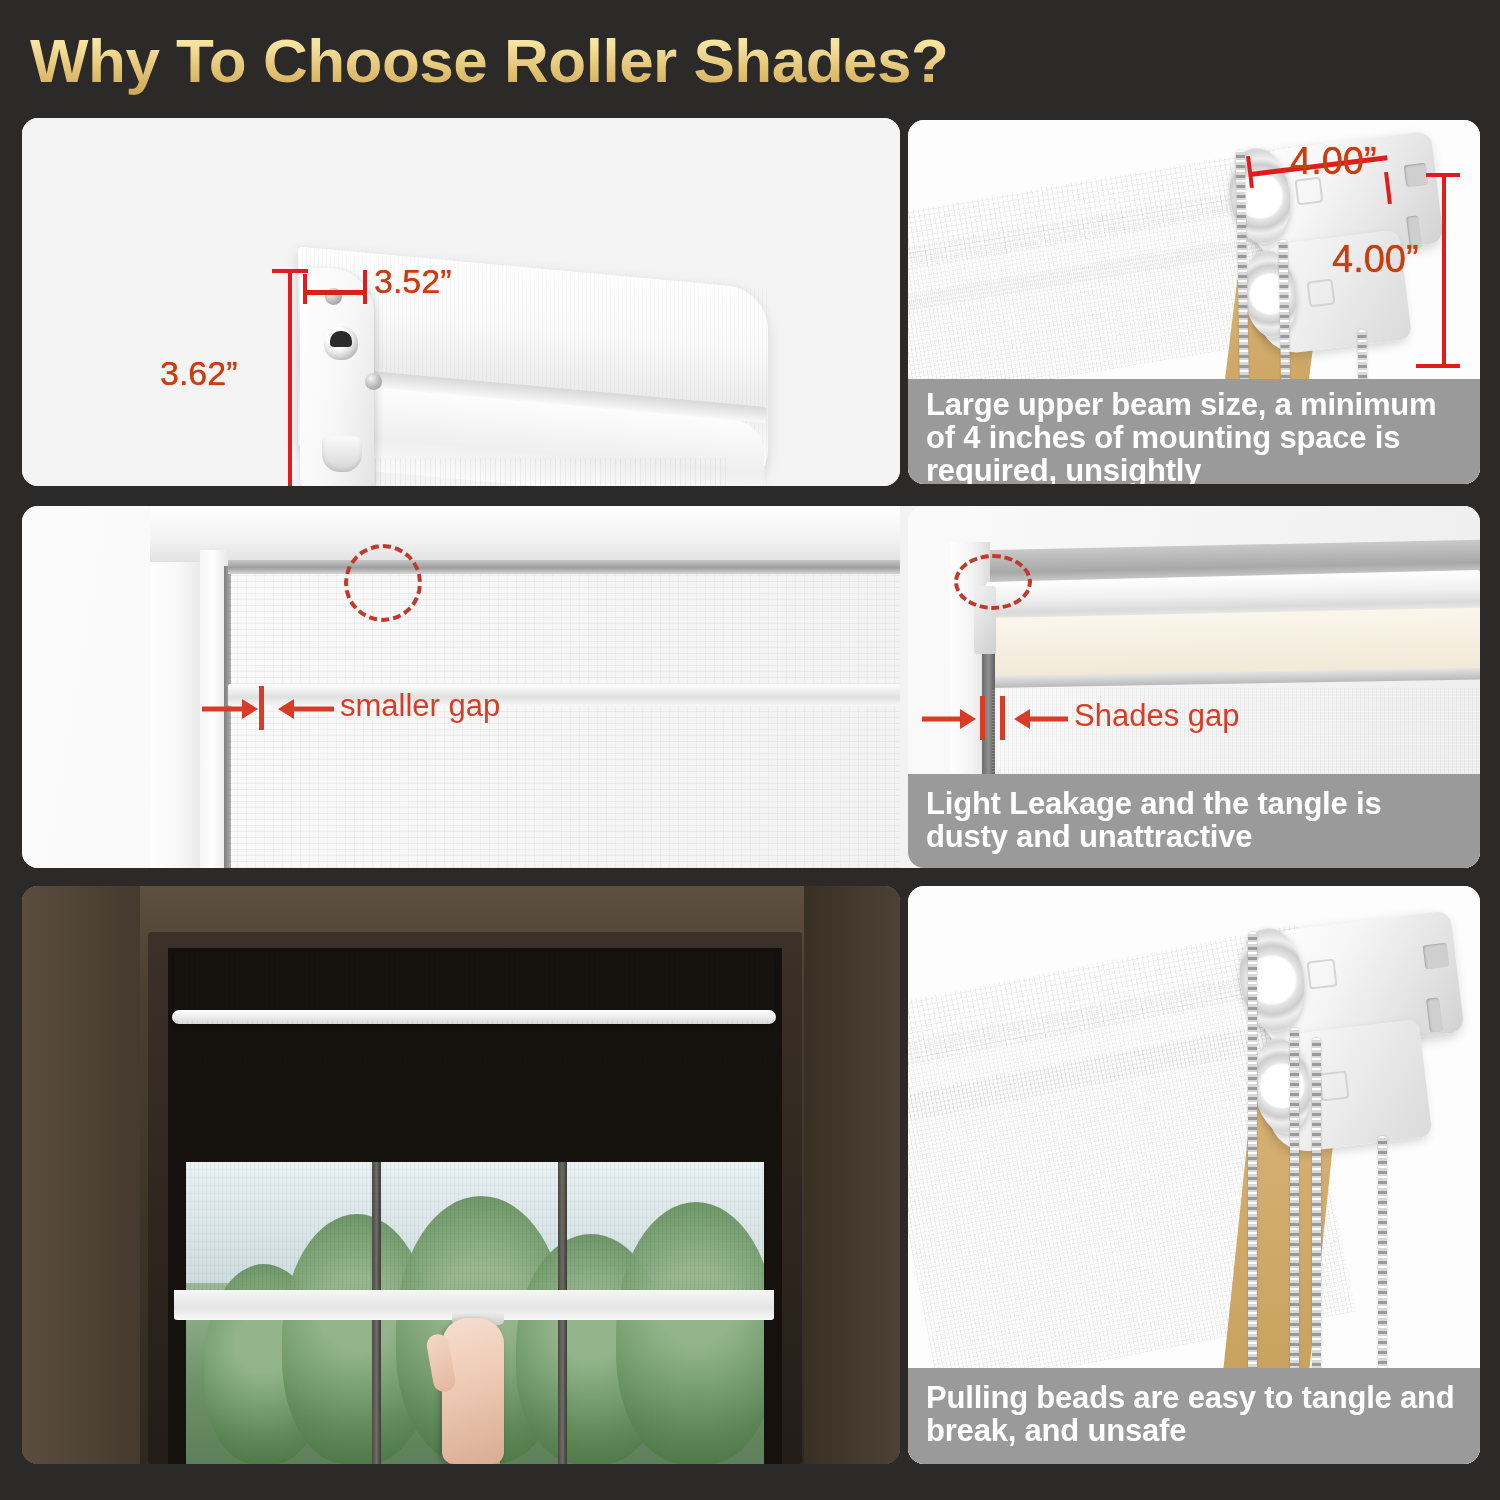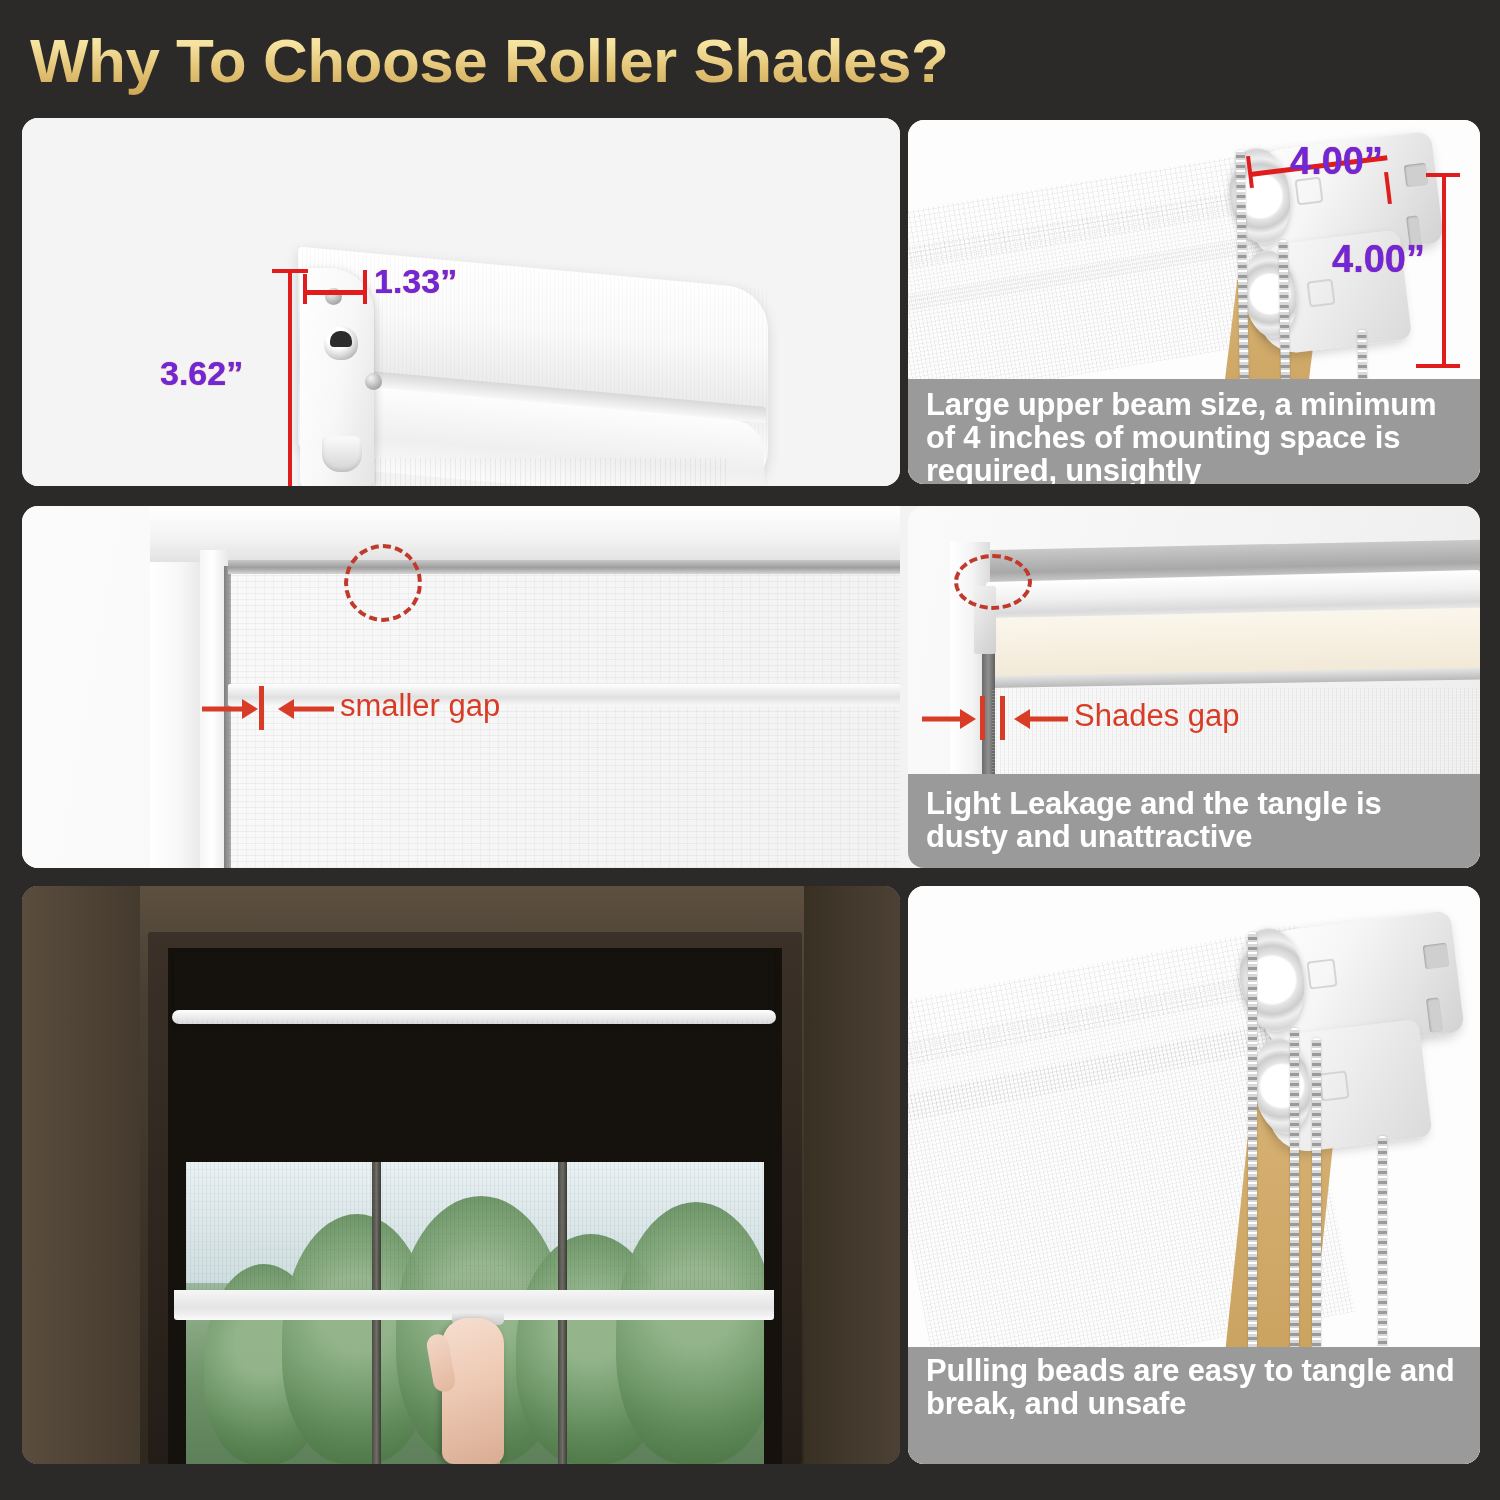--- a/index.html
+++ b/index.html
@@ -65,27 +65,27 @@
     background:#9a9a9a;
     color:#ffffff;
     font-size:31px;
     letter-spacing:-0.2px;
   }
   .p-tl .cap-gold { height:106px; padding-top:16px; }
   .p-ml .cap-gold { height:104px; padding-top:16px; }
   .p-bl .cap-gold { height:112px; padding-top:18px; }
   .p-tr .cap-gray { height:105px; padding-top:10px; }
   .p-mr .cap-gray { height:94px;  padding-top:14px; }
-  .p-br .cap-gray { height:117px;  padding-top:8px; }
+  .p-br .cap-gray { height:96px;  padding-top:14px; }
 
   
   .dim-txt {
     position:absolute;
-    color:#6d28d9;
-    font-weight:bold;
+    color:#c2410c;
+    font-weight:normal;
     white-space:nowrap;
     font-size:34px;
     text-shadow:0 0 1px #e01c1c;
     text-align:right;
   }
   .dim-line { position:absolute; background:#e01c1c; }
   .gap-txt {
     position:absolute;
     color:#d93c26;
     font-size:31px;
@@ -410,21 +410,21 @@
       <div class="tl-fabric"></div>
       <div class="tl-cap"></div>
       <div class="tl-knob"></div>
       <div class="tl-screw s1"></div>
       <div class="tl-screw s2"></div>
       <div class="tl-foot"></div>
 
       <div class="dim-line" style="left:282px; top:172px; width:62px; height:5px;"></div>
       <div class="dim-line" style="left:281px; top:156px; width:4px; height:30px;"></div>
       <div class="dim-line" style="left:341px; top:152px; width:4px; height:34px;"></div>
-      <div class="dim-txt" style="left:352px; top:144px;">1.33”</div>
+      <div class="dim-txt" style="left:352px; top:144px;">3.52”</div>
 
       <div class="dim-line" style="left:266px; top:152px; width:4px; height:242px;"></div>
       <div class="dim-line" style="left:250px; top:151px; width:36px; height:4px;"></div>
 
       <div class="dim-txt" style="left:138px; top:236px;">3.62”</div>
     </div>
   </div>
 
   <div class="panel p-tr">
     <div class="photo">

